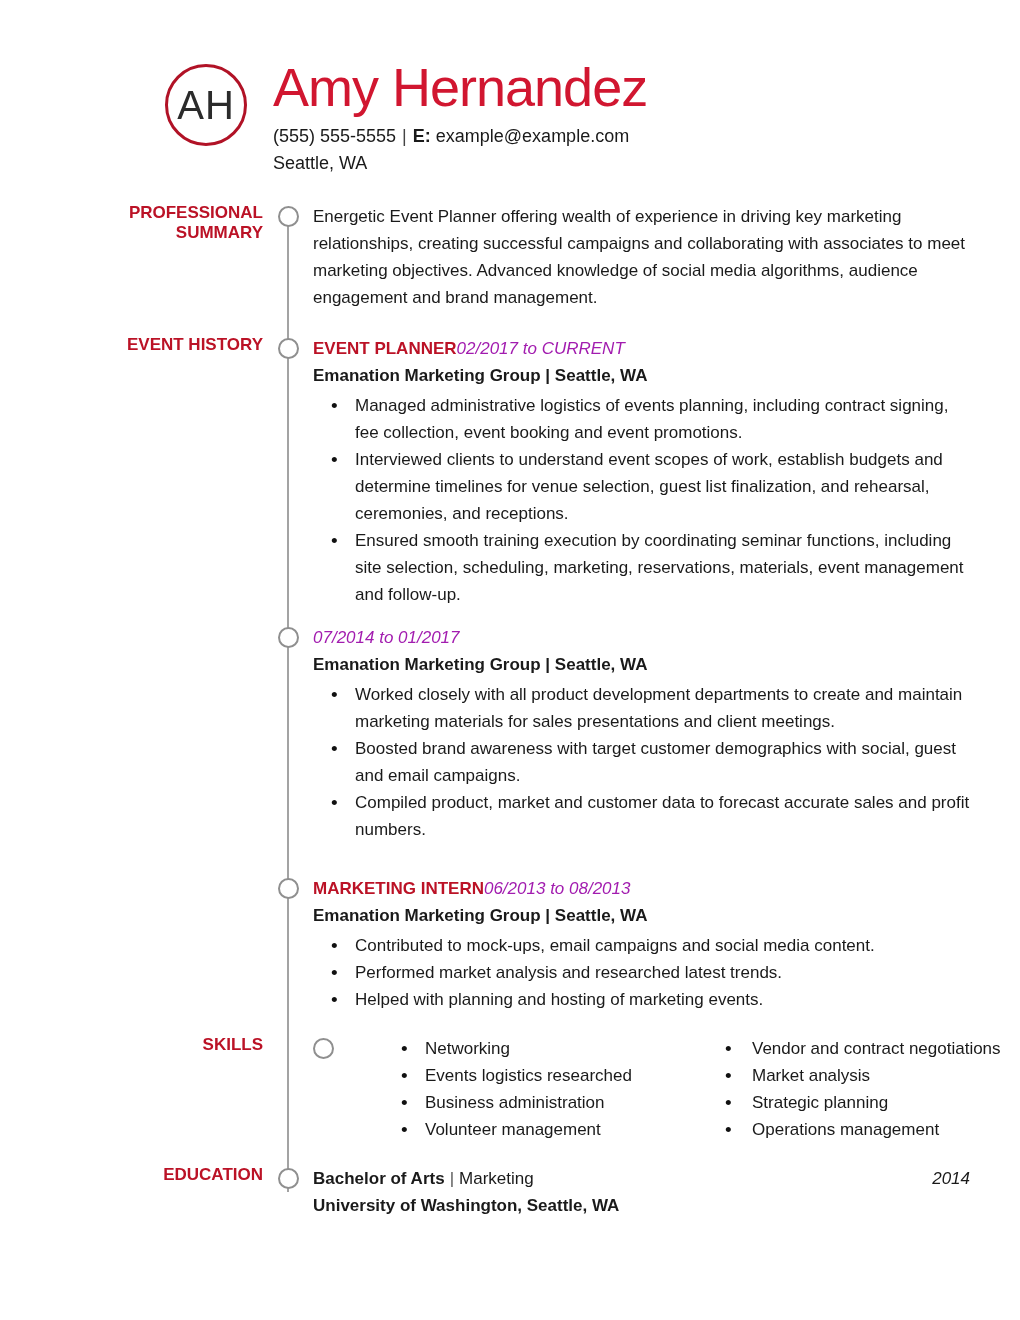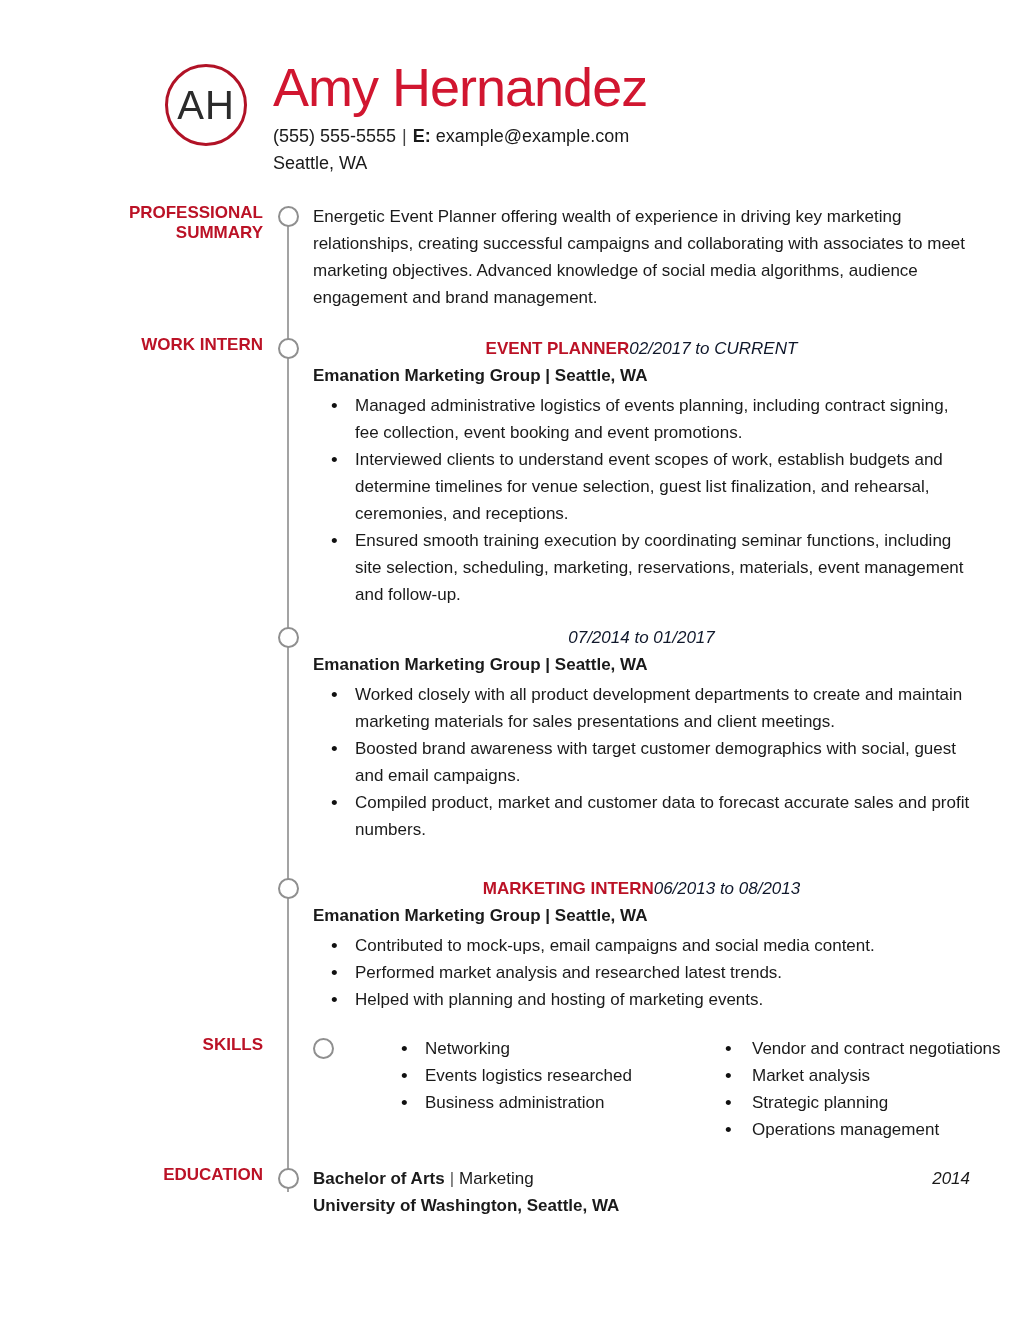--- a/index.html
+++ b/index.html
@@ -42,23 +42,23 @@
   }
 
   
   .row-summary   { margin-top:26px; }
   .row-job1      { margin-top:24px; }
   .row-job2      { margin-top:16px; }
   .row-job3      { margin-top:32px; }
   .row-skills    { margin-top:22px;gap:35px; }
   .row-education { margin-top:22px; }
 
-  .job-head { display:flex; justify-content:center; align-items:baseline; }
+  .job-head { display:flex; justify-content:flex-start; align-items:baseline; }
   .job-title { color:#bb1226; font-weight:700; font-size:17px; }
-  .job-dates { font-style:italic; font-size:17px; color:#0f172a; white-space:nowrap; }
+  .job-dates { font-style:italic; font-size:17px; color:#a21caf; white-space:nowrap; }
   .company { font-weight:700; }
 
   ul.bullets { list-style:none; margin:3px 0 0 0; padding:0; }
   ul.bullets li { position:relative; padding-left:42px; }
   ul.bullets li::before {
     content:"\2022"; position:absolute; left:18px; top:0; font-size:19px; color:#111;
   }
 
   .skills-cols { display:grid; grid-template-columns:342px 1fr; }
   ul.skills-list { list-style:none; margin:0; padding:0; }
@@ -103,21 +103,21 @@
       <span class="label-inner">PROFESSIONAL SUMMARY</span>
     </div>
     <div class="gutter">
       <span class="node"></span>
     </div>
     <div class="content">Energetic Event Planner offering wealth of experience in driving key marketing relationships, creating successful campaigns and collaborating with associates to meet marketing objectives. Advanced knowledge of social media algorithms, audience engagement and brand management.</div>
   </div>
 
   <div class="row row-job1">
     <div class="label">
-      <span class="label-inner">WORK INTERN</span>
+      <span class="label-inner">EVENT HISTORY</span>
     </div>
     <div class="gutter">
       <span class="node"></span>
     </div>
     <div class="content">
       <div class="job-head">
         <span class="job-title">EVENT PLANNER</span>
         <span class="job-dates">02/2017 to CURRENT</span>
       </div>
       <div class="company">Emanation Marketing Group | Seattle, WA</div>
@@ -171,20 +171,21 @@
       <span class="label-inner">SKILLS</span>
     </div>
     <div class="gutter">
       <span class="node"></span>
     </div>
     <div class="content skills-cols">
       <ul class="skills-list col1">
         <li>Networking</li>
         <li>Events logistics researched</li>
         <li>Business administration</li>
+        <li>Volunteer management</li>
       </ul>
       <ul class="skills-list col2">
         <li>Vendor and contract negotiations</li>
         <li>Market analysis</li>
         <li>Strategic planning</li>
         <li>Operations management</li>
       </ul>
     </div>
   </div>
 

